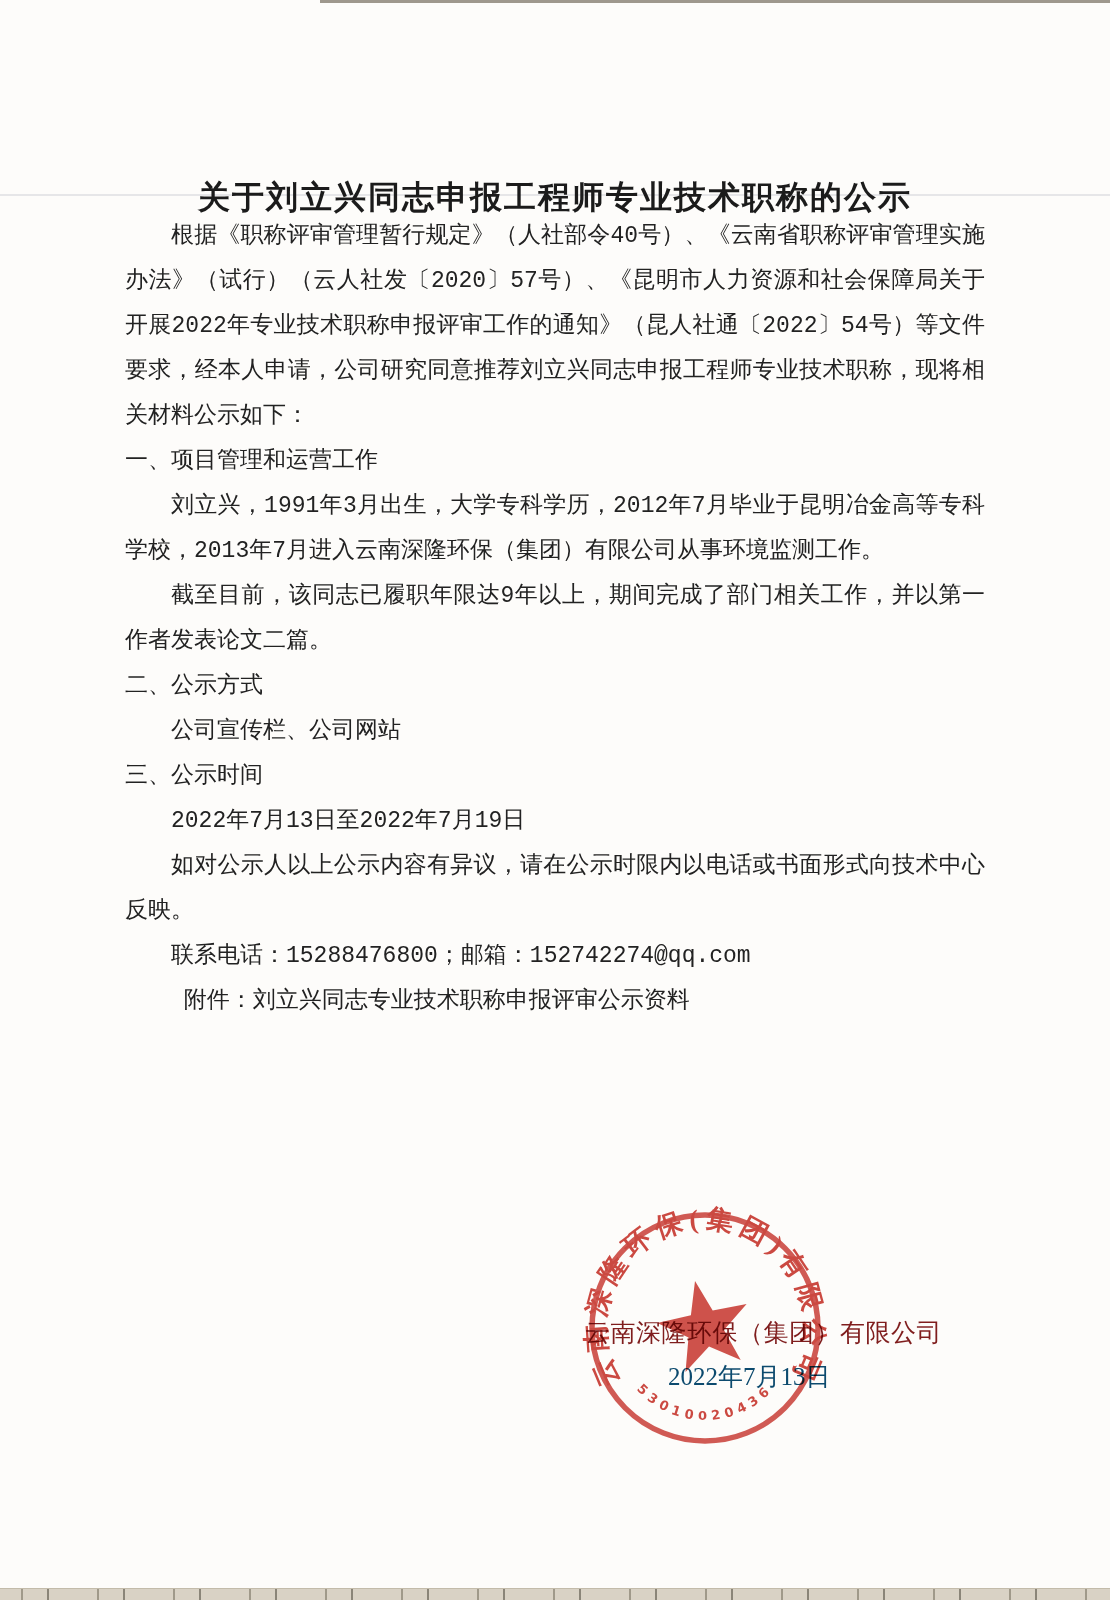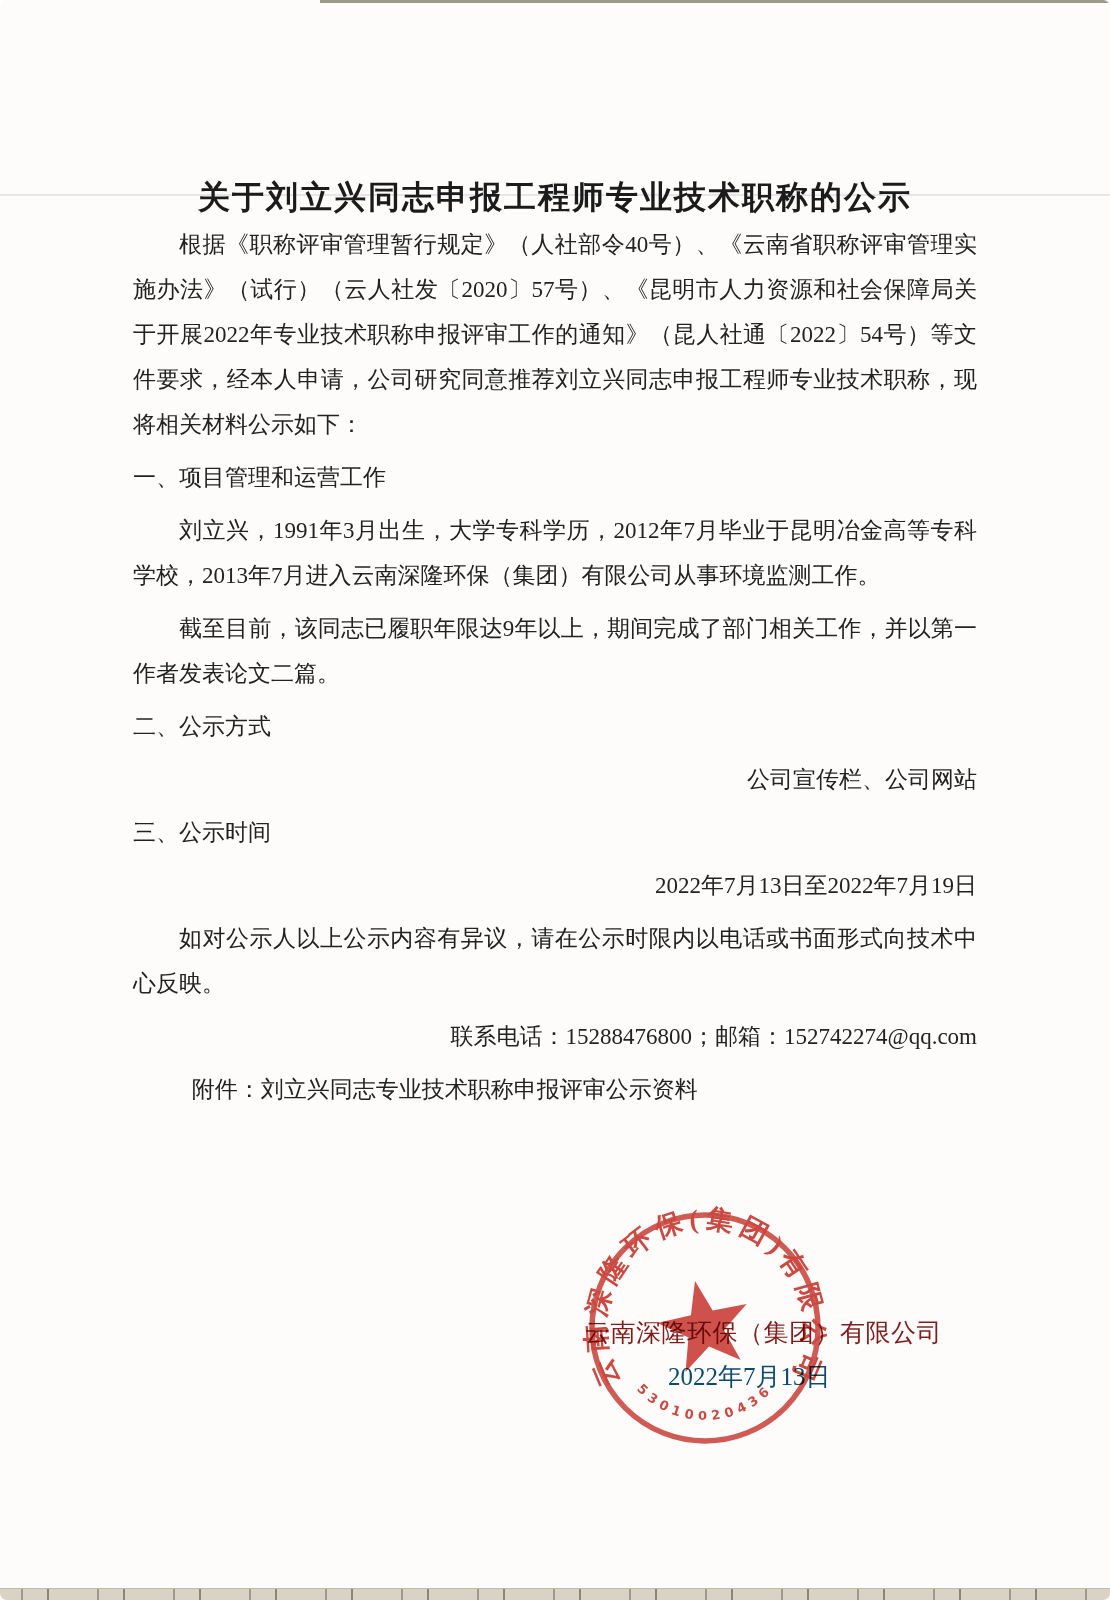--- a/index.html
+++ b/index.html
@@ -7,21 +7,20 @@
     width:1110px; height:1600px;
     background:#ffffff;
     font-family:"Liberation Serif","DejaVu Serif",serif;
   }
   .page {
     position:relative;
     width:1110px; height:1600px;
     background:#fdfcfa;
     overflow:hidden;
     color:#1e1e1e;
-    border-radius:7px;
   }
   
   .top-edge-line {
     position:absolute; top:0; left:320px; right:0; height:3px;
     background:#8d8679; opacity:.85;
   }
   .title-rule {
     position:absolute; top:194px; left:0; width:100%; height:2px;
     background:#e6e6e8;
   }
@@ -41,24 +40,24 @@
     text-align:center;
     font-size:32px; font-weight:bold; letter-spacing:2px;
     color:#1b1b1b;
   }
   
   .document-body {
     position:absolute; left:125px; top:214px; width:860px;
     font-size:23px; line-height:45px;
     color:#222;
   }
-  .blk { margin:8px; }
+  .blk { margin:0;font-family:Liberation Mono, monospace; }
   .blk.paragraph { text-align:justify; text-indent:2em; }
   .blk.heading   { text-indent:0; }
-  .blk.line      { text-indent:2em;text-align:right; }
+  .blk.line      { text-indent:2em; }
   .blk.attachment{ text-indent:2.55em; }
   
   .sign-company {
     position:absolute; left:585px; top:1316px;
     font-size:25px; letter-spacing:.5px; color:#7f1d1d;
     white-space:nowrap;
   }
   .sign-date {
     position:absolute; left:668px; top:1360px;
     font-size:25px; color:#0c4a6e;

